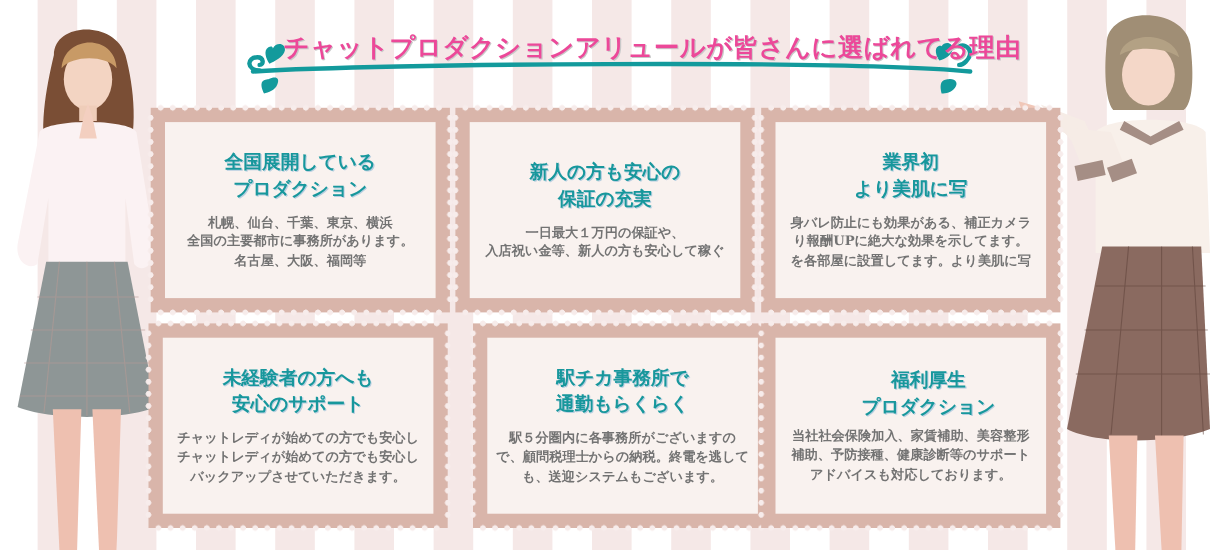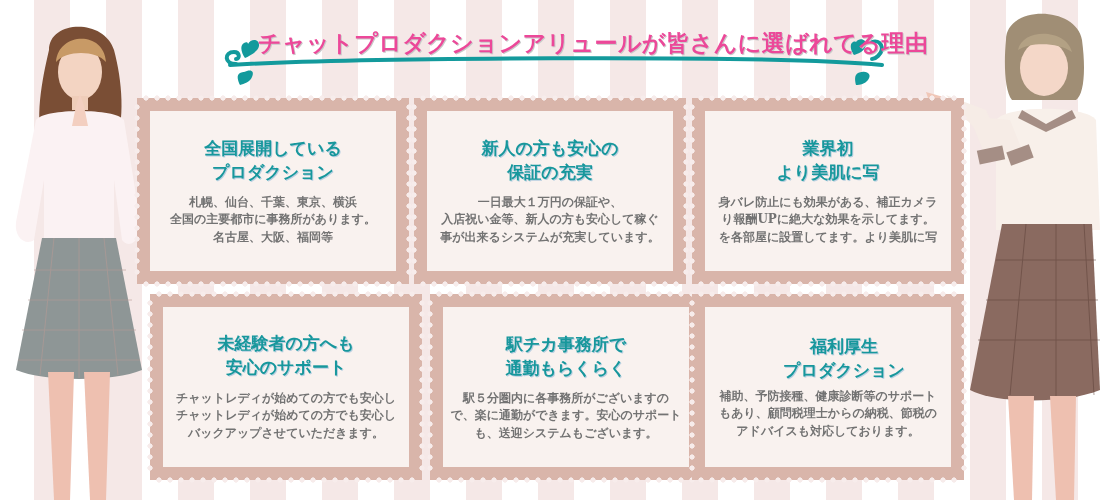--- a/index.html
+++ b/index.html
@@ -168,21 +168,20 @@
     <div class="perf-left"></div>
     <div class="perf-right"></div>
   <div class="panel">
     <div class="card-title">
       <span>新人の方も安心の</span>
         <span>保証の充実</span>
     </div>
     <div class="card-body">
       <span>一日最大１万円の保証や、</span>
         <span>入店祝い金等、新人の方も安心して稼ぐ</span>
-        <span>事が出来るシステムが充実しています。</span>
     </div>
   </div>
 </div>
 
 <div class="stamp" style="left:692px; top:98px;">
   <div class="perf-top"></div>
     <div class="perf-bottom"></div>
     <div class="perf-left"></div>
     <div class="perf-right"></div>
   <div class="panel">
@@ -191,21 +190,21 @@
         <span>より美肌に写</span>
     </div>
     <div class="card-body">
       <span>身バレ防止にも効果がある、補正カメラ</span>
         <span>り報酬UPに絶大な効果を示してます。</span>
         <span>を各部屋に設置してます。より美肌に写</span>
     </div>
   </div>
 </div>
 
-<div class="stamp" style="left:150px; top:294px;font-family:Liberation Serif, serif;">
+<div class="stamp" style="left:135px; top:294px;">
   <div class="perf-top"></div>
     <div class="perf-bottom"></div>
     <div class="perf-left"></div>
     <div class="perf-right"></div>
   <div class="panel">
     <div class="card-title">
       <span>未経験者の方へも</span>
         <span>安心のサポート</span>
     </div>
     <div class="card-body">
@@ -221,35 +220,35 @@
     <div class="perf-bottom"></div>
     <div class="perf-left"></div>
     <div class="perf-right"></div>
   <div class="panel">
     <div class="card-title">
       <span>駅チカ事務所で</span>
         <span>通勤もらくらく</span>
     </div>
     <div class="card-body">
       <span>駅５分圏内に各事務所がございますの</span>
-        <span>で、楽に通勤ができます。安心のサポート</span>
+        <span>で、顧問税理士からの納税。終電を逃して</span>
         <span>も、送迎システムもございます。</span>
     </div>
   </div>
 </div>
 
 <div class="stamp" style="left:692px; top:294px;">
   <div class="perf-top"></div>
     <div class="perf-bottom"></div>
     <div class="perf-left"></div>
     <div class="perf-right"></div>
   <div class="panel">
     <div class="card-title" style="margin-bottom:6px;margin-left:32px;">
       <span>福利厚生</span>
         <span>プロダクション</span>
     </div>
     <div class="card-body">
+      <span>当社社会保険加入、家賃補助、美容整形</span>
         <span>補助、予防接種、健康診断等のサポート</span>
-        <span>もあり、顧問税理士からの納税、節税の</span>
         <span>アドバイスも対応しております。</span>
     </div>
   </div>
 </div>
 
 </body></html>

